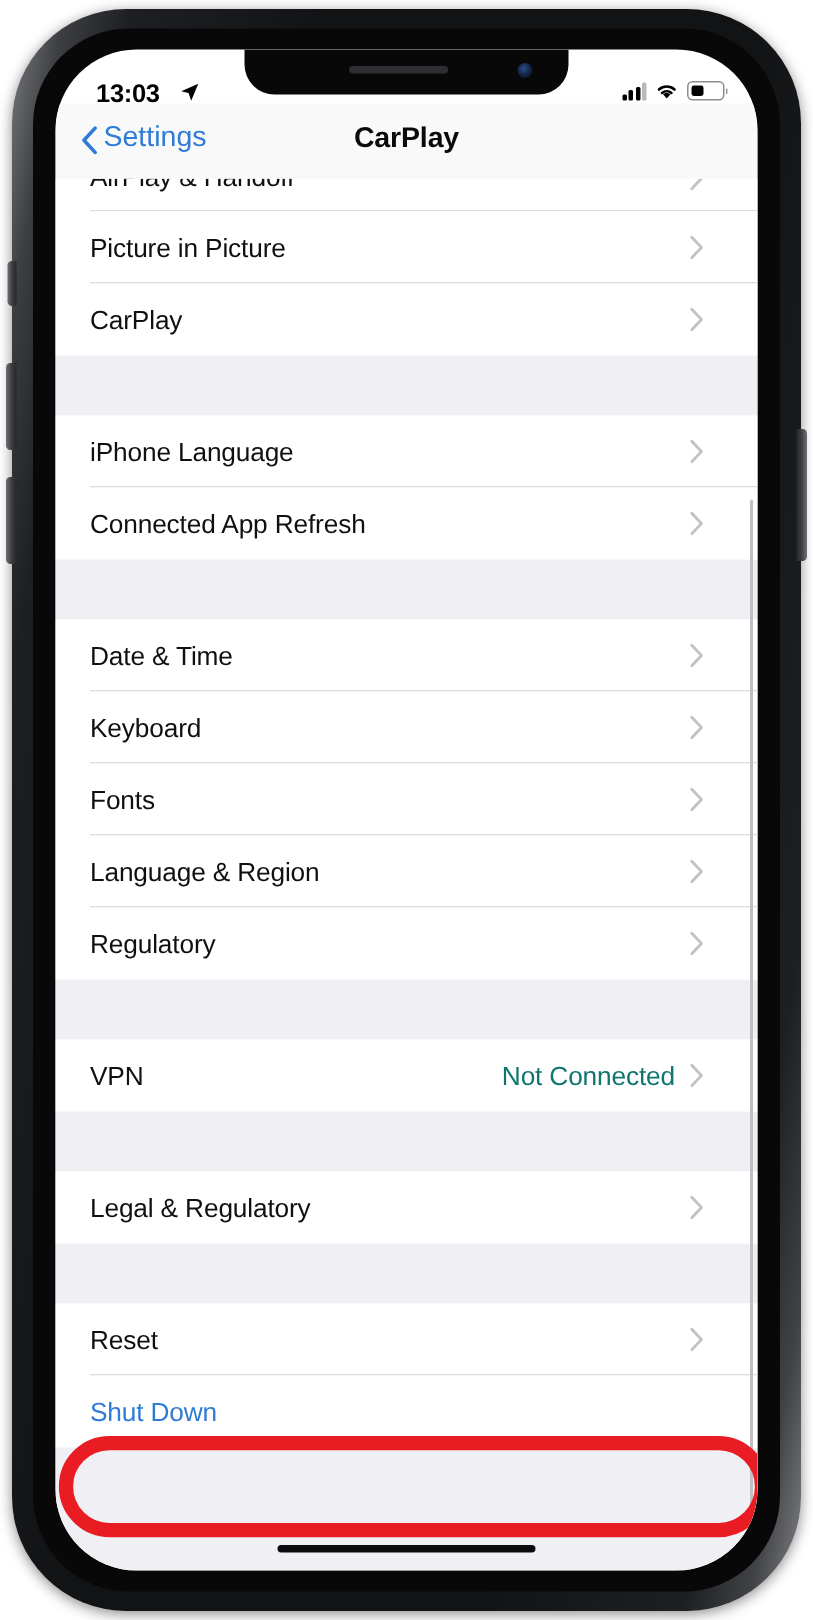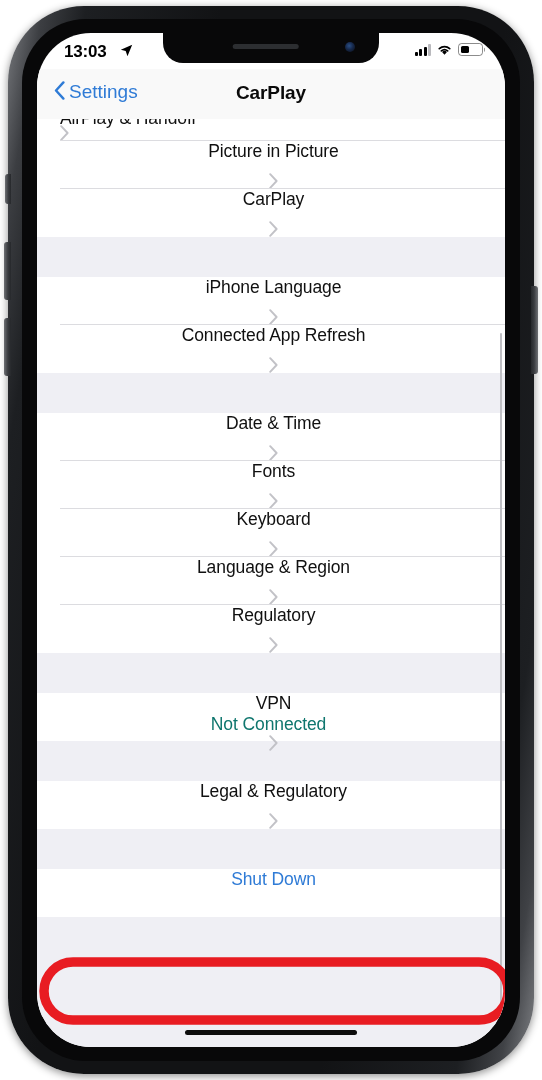--- a/index.html
+++ b/index.html
@@ -95,21 +95,21 @@
     top: 9px;
     width: 10px;
     height: 10px;
     border-radius: 50%;
     background: radial-gradient(circle at 42% 38%, #2a4f86 0%, #16284a 45%, #0a0d14 100%);
   }
 
   
   #status-bar {
     position: absolute;
-    left: 0; top: 1px;
+    left: 0; top: 12px;
     width: 100%;
     height: 36px;
     z-index: 45;
     pointer-events: none;
   }
   #status-time {
     position: absolute;
     left: 27px;
     top: 8px;
     font-size: 17px;
@@ -169,21 +169,21 @@
     width: 100%;
     height: 50px;
     background: #f9f9f9;
     z-index: 30;
   }
   #back-button {
     position: absolute;
     left: 17px;
     top: 12px;
     display: flex;
-    align-items: flex-start;
+    align-items: flex-end;
     gap: 4px;
     color: #2f7bd6;
     font-size: 19px;
     cursor: pointer;
   }
   #back-chevron {
     width: 11px;
     height: 19px;
   }
   #nav-title {
@@ -213,25 +213,24 @@
   .gap {
     background: #efeff4;
     height: 40px;
   }
   .row {
     position: relative;
     height: 48px;
     display: flex;
     align-items: center;
     padding-left: 23px;
-    padding-right: 18px;
+    padding-right: 36px;
     background: #ffffff;
     box-sizing: border-box;
     cursor: pointer;
-    flex-direction: column;
   }
   .row::after {
     content: "";
     position: absolute;
     left: 23px; right: 0; bottom: 0;
     height: 1px;
     background: #dcdce0;
   }
   .row.no-sep::after { display: none; }
   .row-label {
@@ -397,27 +396,27 @@
       <div class="gap"></div>
 
       <div class="group">
         <div class="row">
           <span class="row-label">Date &amp; Time</span>
           <svg class="chev" viewBox="0 0 9 16">
               <path d="M1.2 1.2 L7.6 8 L1.2 14.8" stroke="#c2c2c7" stroke-width="1.9" fill="none" stroke-linecap="round" stroke-linejoin="round"></path>
             </svg>
         </div>
         <div class="row">
+          <span class="row-label">Keyboard</span>
+          <svg class="chev" viewBox="0 0 9 16">
+              <path d="M1.2 1.2 L7.6 8 L1.2 14.8" stroke="#c2c2c7" stroke-width="1.9" fill="none" stroke-linecap="round" stroke-linejoin="round"></path>
+            </svg>
+        </div>
+        <div class="row">
           <span class="row-label">Fonts</span>
-          <svg class="chev" viewBox="0 0 9 16">
-              <path d="M1.2 1.2 L7.6 8 L1.2 14.8" stroke="#c2c2c7" stroke-width="1.9" fill="none" stroke-linecap="round" stroke-linejoin="round"></path>
-            </svg>
-        </div>
-        <div class="row">
-          <span class="row-label">Keyboard</span>
           <svg class="chev" viewBox="0 0 9 16">
               <path d="M1.2 1.2 L7.6 8 L1.2 14.8" stroke="#c2c2c7" stroke-width="1.9" fill="none" stroke-linecap="round" stroke-linejoin="round"></path>
             </svg>
         </div>
         <div class="row">
           <span class="row-label">Language &amp; Region</span>
           <svg class="chev" viewBox="0 0 9 16">
               <path d="M1.2 1.2 L7.6 8 L1.2 14.8" stroke="#c2c2c7" stroke-width="1.9" fill="none" stroke-linecap="round" stroke-linejoin="round"></path>
             </svg>
         </div>
@@ -448,20 +447,26 @@
           <span class="row-label">Legal &amp; Regulatory</span>
           <svg class="chev" viewBox="0 0 9 16">
               <path d="M1.2 1.2 L7.6 8 L1.2 14.8" stroke="#c2c2c7" stroke-width="1.9" fill="none" stroke-linecap="round" stroke-linejoin="round"></path>
             </svg>
         </div>
       </div>
 
       <div class="gap"></div>
 
       <div class="group">
+        <div class="row">
+          <span class="row-label">Reset</span>
+          <svg class="chev" viewBox="0 0 9 16">
+              <path d="M1.2 1.2 L7.6 8 L1.2 14.8" stroke="#c2c2c7" stroke-width="1.9" fill="none" stroke-linecap="round" stroke-linejoin="round"></path>
+            </svg>
+        </div>
         <div class="row no-sep">
           <span class="row-label link">Shut Down</span>
         </div>
       </div>
 
       <div class="gap"></div>
 
       <div id="scroll-indicator"></div>
 
       <svg id="annotation" viewBox="0 0 476 70" preserveAspectRatio="none">

